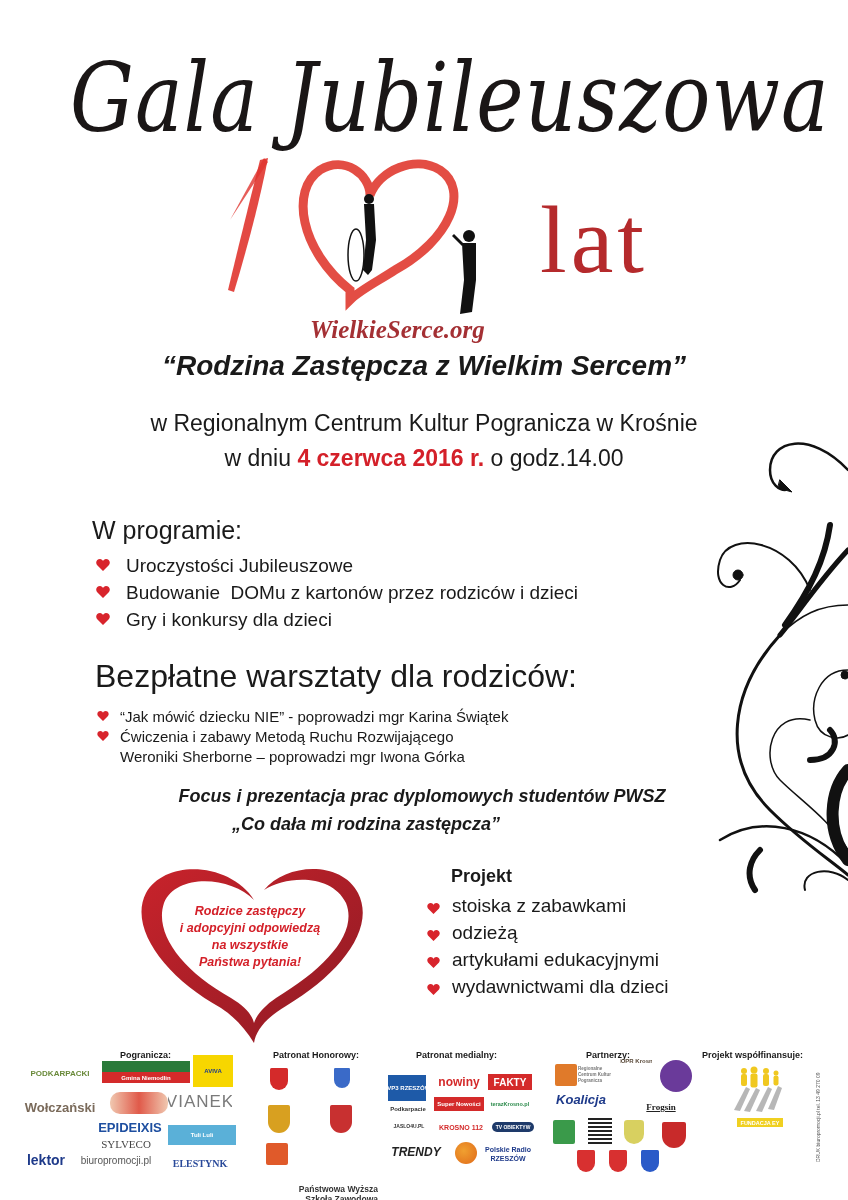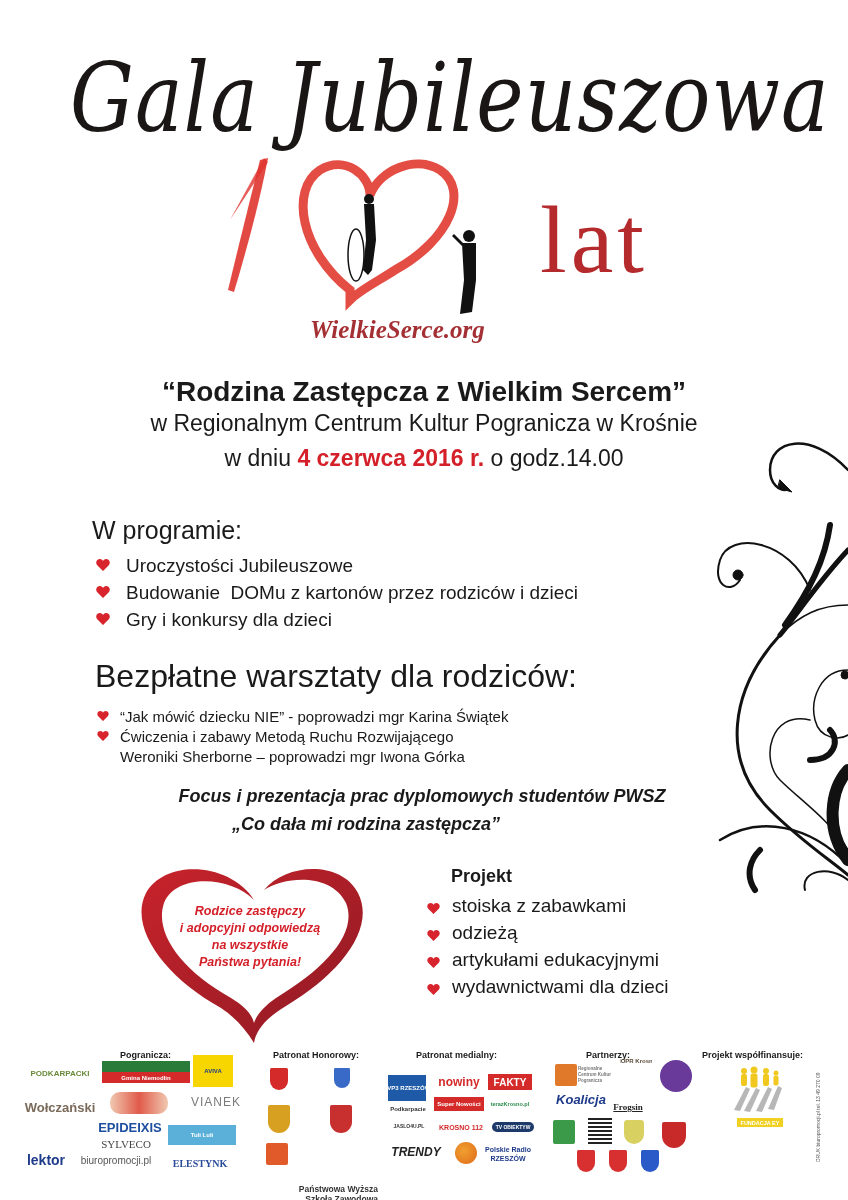--- a/index.html
+++ b/index.html
@@ -20,22 +20,22 @@
     font-size: 96px; color: #b52a2c; letter-spacing: 4px;
   }
   .logo-url {
     position: absolute; left: 310px; top: 316px;
     font-family: "Liberation Serif", "DejaVu Serif", serif;
     font-style: italic; font-weight: bold; font-size: 25px; color: #a43034;
   }
 
   
   .event-name {
-    position: absolute; left: 0; width: 848px; top: 376px; text-align: center;
-    font-weight: bold; font-size: 28px; color: #1a1a1a;
+    position: absolute; left: 0; width: 848px; top: 350px; text-align: center;
+    font-weight: bold; font-size: 28px; color: #1a1a1a; font-style: italic;
   }
   .venue {
     position: absolute; left: 0; width: 848px; top: 410px; text-align: center;
     font-size: 23px; color: #1a1a1a;
   }
   .date-line {
     position: absolute; left: 0; width: 848px; top: 445px; text-align: center;
     font-size: 23px; color: #1a1a1a;
   }
   .date-line .date-red { color: #d42029; font-weight: bold; }
@@ -236,21 +236,21 @@
 
 <div>
 
   <div class="footer-label" style="left:120px; top:1050px;">Pogranicza:</div>
   <div class="logo-box" style="left:22px; top:1062px; width:76px; height:22px; color:#6a8a3a; font-size:8px;">PODKARPACKI</div>
   <div class="logo-box" style="left:102px; top:1061px; width:88px; height:11px; background:#2a7a3a; color:#fff; font-size:5px;"></div>
   <div class="logo-box" style="left:102px; top:1072px; width:88px; height:11px; background:#d42a2a; color:#fff; font-size:6px;">Gmina Niemodlin</div>
   <div class="logo-box" style="left:193px; top:1055px; width:40px; height:32px; background:#f7d600; color:#1a3a8a; font-size:6px;">AVIVA</div>
   <div class="logo-box" style="left:20px; top:1094px; width:80px; height:26px; color:#7a6a5a; font-size:13px;">Wołczański</div>
   <div class="logo-box" style="left:110px; top:1092px; width:58px; height:22px; background:linear-gradient(90deg,#f0c8b0,#e05a4a,#f0c8b0); border-radius:10px;"></div>
-  <div class="logo-box" style="left:184px; top:1090px; width:64px; height:24px; color:#7a7a7a; font-size:12px; font-weight:normal; letter-spacing:1px;">VIANEK</div>
+  <div class="logo-box" style="left:168px; top:1090px; width:64px; height:24px; color:#7a7a7a; font-size:17px; font-weight:normal; letter-spacing:1px;">VIANEK</div>
   <div class="logo-box" style="left:92px; top:1120px; width:76px; height:14px; color:#1e4fa0; font-size:13px;">EPIDEIXIS</div>
   <div class="logo-box" style="left:168px; top:1125px; width:68px; height:20px; background:#5ab0d8; color:#fff; font-size:6px;">Tuli Luli</div>
   <div class="logo-box" style="left:98px; top:1137px; width:56px; height:14px; color:#444; font-size:11px; font-family:'Liberation Serif',serif; font-weight:normal;">SYLVECO</div>
   <div class="logo-box" style="left:22px; top:1130px; width:48px; height:38px; color:#1e3a8a; font-size:14px; align-items:flex-end;">lektor</div>
   <div class="logo-box" style="left:72px; top:1152px; width:88px; height:16px; color:#555; font-size:10px; font-weight:normal;">biuropromocji.pl</div>
   <div class="logo-box" style="left:172px; top:1152px; width:56px; height:22px; color:#2a4a9a; font-size:10px; font-family:'Liberation Serif',serif;">CELESTYNKA</div>
 
   <div class="footer-label" style="left:273px; top:1050px;">Patronat Honorowy:</div>
   <div class="crest" style="left:270px; top:1068px; width:18px; height:22px; background:#d42a2a;"></div>
   <div class="crest" style="left:334px; top:1068px; width:16px; height:20px; background:#3a6ac8;"></div>
@@ -272,21 +272,21 @@
   <div class="logo-box" style="left:388px; top:1144px; width:56px; height:16px; color:#222; font-size:12px; font-style:italic;">TRENDY</div>
   <div class="crest" style="left:455px; top:1142px; width:22px; height:22px; background:radial-gradient(circle at 40% 40%,#f0a030,#e06a1a); border-radius:50%;"></div>
   <div class="logo-box" style="left:480px; top:1144px; width:56px; height:20px; color:#1e3a8a; font-size:7px; white-space:normal; line-height:9px;">Polskie Radio RZESZÓW</div>
 
   <div class="footer-label" style="left:586px; top:1050px;">Partnerzy:</div>
   <div class="crest" style="left:555px; top:1064px; width:22px; height:22px; background:#e07a2a; border-radius:2px;"></div>
   <div class="logo-box" style="left:578px; top:1063px; width:34px; height:24px; color:#777; font-size:4.5px; white-space:normal; line-height:6px; text-align:left;">Regionalne Centrum Kultur Pogranicza</div>
   <div class="logo-box" style="left:620px; top:1058px; width:32px; height:34px; color:#5a4a3a; font-size:6px; align-items:flex-start;">MOPR Krosno</div>
   <div class="crest" style="left:660px; top:1060px; width:32px; height:32px; background:#6a3a9a; border-radius:50%;"></div>
   <div class="logo-box" style="left:548px; top:1090px; width:66px; height:18px; color:#1e3a8a; font-size:13px;font-style:italic;">Koalicja</div>
-  <div class="logo-box" style="left:602px; top:1098px; width:52px; height:18px; color:#222; font-size:9px; font-family:'Liberation Serif',serif;text-decoration:underline;">Frogsin</div>
+  <div class="logo-box" style="left:635px; top:1098px; width:52px; height:18px; color:#222; font-size:9px; font-family:'Liberation Serif',serif;text-decoration:underline;">Frogsin</div>
   <div class="crest" style="left:553px; top:1120px; width:22px; height:24px; background:#3a9a4a; border-radius:2px;"></div>
   <div class="crest" style="left:588px; top:1118px; width:24px; height:26px; background:repeating-linear-gradient(0deg,#222 0 2px,#fff 2px 4px); border-radius:0;"></div>
   <div class="crest" style="left:624px; top:1120px; width:20px; height:24px; background:#d8d060; border-radius:4px 4px 12px 12px;"></div>
   <div class="crest" style="left:662px; top:1122px; width:24px; height:26px; background:#c82a2a;"></div>
   <div class="crest" style="left:577px; top:1150px; width:18px; height:22px; background:#d83030;"></div>
   <div class="crest" style="left:609px; top:1150px; width:18px; height:22px; background:#d83030;"></div>
   <div class="crest" style="left:641px; top:1150px; width:18px; height:22px; background:#2a5ac8;"></div>
 
   <div class="footer-label" style="left:702px; top:1050px;">Projekt współfinansuje:</div>
   <svg style="position:absolute; left:730px; top:1065px;" width="60" height="50" viewBox="0 0 60 50">

